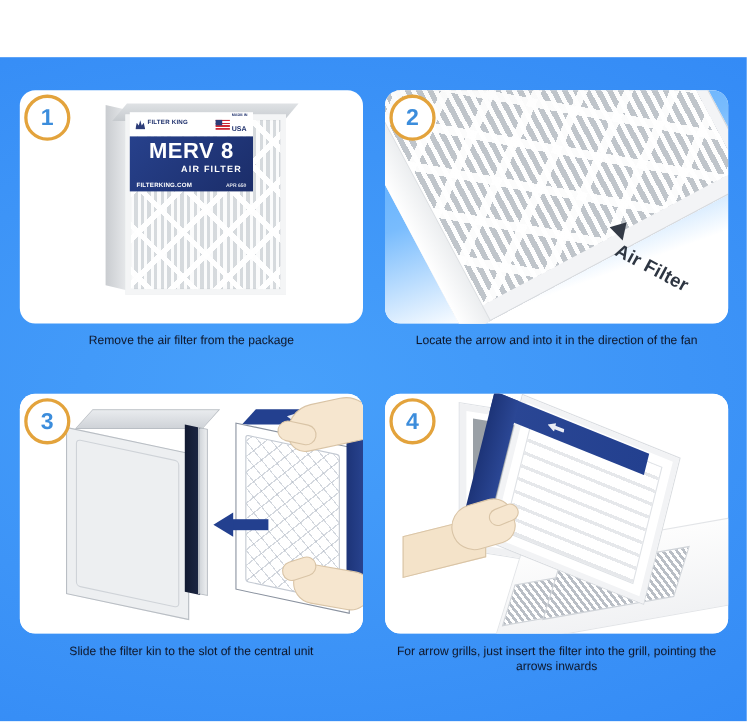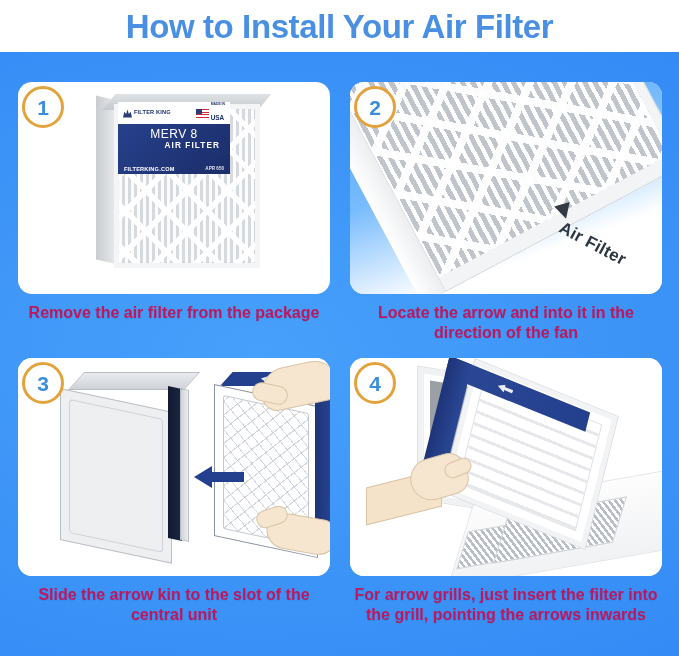--- a/index.html
+++ b/index.html
@@ -44,22 +44,22 @@
 
   .badge{
     position:absolute;left:4px;top:4px;width:42px;height:42px;border-radius:50%;
     background:#ffffff;border:3px solid #e3a33c;
     display:flex;align-items:center;justify-content:center;
     z-index:30;box-sizing:border-box;
   }
   .badge span{font-size:21px;font-weight:bold;color:#3c8ddc;line-height:1;}
 
   .caption{
-    margin-top:9px;width:100%;text-align:center;color:#be185d;
-    font-size:16px;font-weight:bold;line-height:1.28;
+    margin-top:9px;width:100%;text-align:center;color:#0f172a;
+    font-size:11px;font-weight:normal;line-height:1.28;
     text-shadow:0 1px 1px rgba(0,0,0,.07);
   }
 
   
   .scene{position:absolute;inset:0;}
   .filter-photo{
     position:absolute;left:78px;top:12px;width:166px;height:176px;
   }
   .fp-side{
     position:absolute;left:0;top:6px;width:20px;height:164px;
@@ -107,21 +107,21 @@
      linear-gradient(180deg,#cf2a36 0 14%,#fff 14% 28%,#cf2a36 28% 42%,#fff 42% 56%,#cf2a36 56% 70%,#fff 70% 84%,#cf2a36 84% 100%);
      position:relative;}
   .flag:before{content:"";position:absolute;left:0;top:0;width:6px;height:5px;background:#2c3c78;}
   .usa-txt{font-size:6.4px;font-weight:bold;color:#1d2f6b;line-height:1;}
   .usa-small{font-size:3.4px;font-weight:bold;color:#1d2f6b;display:block;}
   .lbl-navy{
     position:absolute;left:0;top:22px;width:100%;height:50px;
     background:linear-gradient(135deg,#27418c,#1b2d69);
     color:#fff;padding:4px 6px 0 6px;box-sizing:border-box;text-align:center;
   }
-  .merv{font-size:12px;font-weight:normal;letter-spacing:.5px;line-height:1.05;}
+  .merv{font-size:20px;font-weight:bold;letter-spacing:.5px;line-height:1.05;}
   .airf{font-size:8.2px;font-weight:bold;letter-spacing:1.1px;text-align:right;padding-right:4px;}
   .lbl-bottom{
     position:absolute;left:0;bottom:2px;width:100%;
     display:flex;justify-content:space-between;padding:0 6px;box-sizing:border-box;
   }
   .lbl-url{font-size:5.6px;font-weight:bold;letter-spacing:.2px;}
   .lbl-apr{font-size:4.6px;font-weight:bold;opacity:.85;}
 
   
   .sky{position:absolute;inset:0;background:linear-gradient(160deg,#4aa3fd 0%,#79bcfd 40%,#ffffff 74%);}
@@ -313,23 +313,20 @@
   .hand4 .finger{
     position:absolute;left:78px;top:10px;width:26px;height:14px;border-radius:10px;
     background:#f6e6cf;border:1px solid #d9c4a6;transform:rotate(-22deg);
   }
 </style>
 </head>
 <body>
 
 <div id="page">
 
-  <div class="title-bar">
-    <div class="title-text">How to Install Your Air Filter</div>
-  </div>
 
   <div class="canvas"></div>
 
   <div class="grid">
 
     <div class="cell c1">
       <div class="card">
         <div class="scene">
           <div class="filter-photo">
             <div class="fp-side"></div>
@@ -418,21 +415,21 @@
           </div>
           <div class="hand-bot">
             <div class="palm"></div>
             <div class="thumb"></div>
           </div>
         </div>
         <div class="badge">
           <span>3</span>
         </div>
       </div>
-      <div class="caption">Slide the arrow kin to the slot of the central unit</div>
+      <div class="caption">Slide the filter kin to the slot of the central unit</div>
     </div>
 
     <div class="cell c4">
       <div class="card">
         <div class="c4-scene">
           <div class="duct">
             <div class="duct-hole"></div>
           </div>
           <div class="ceiling"></div>
           <div class="ceil-vent2"></div>

